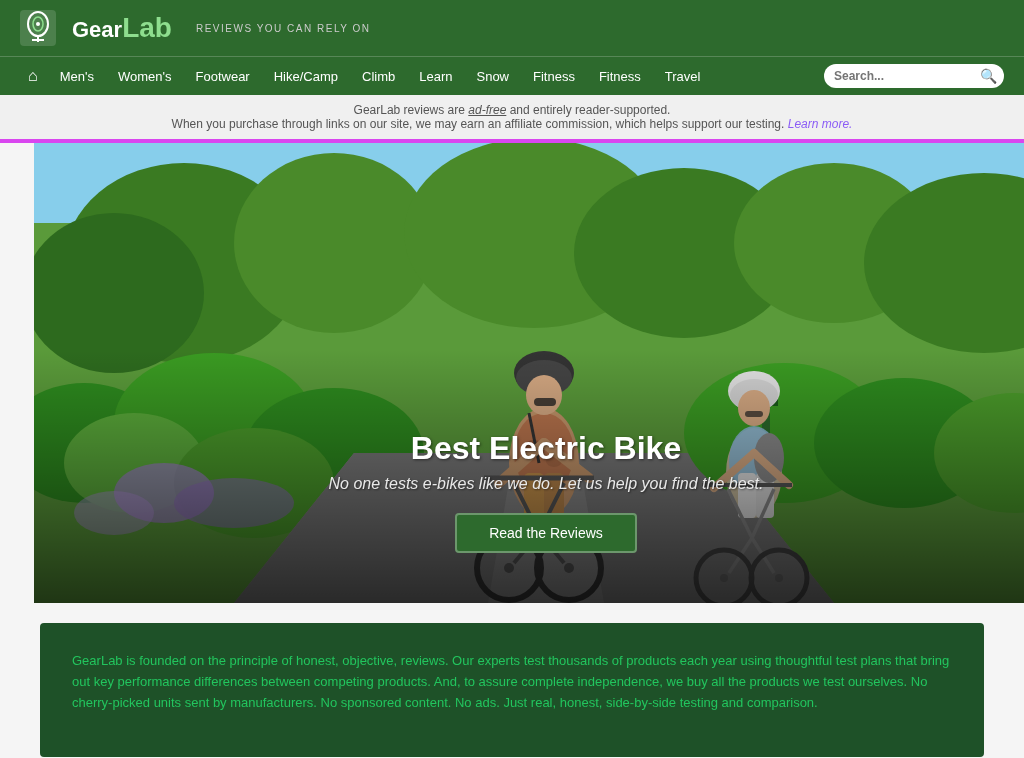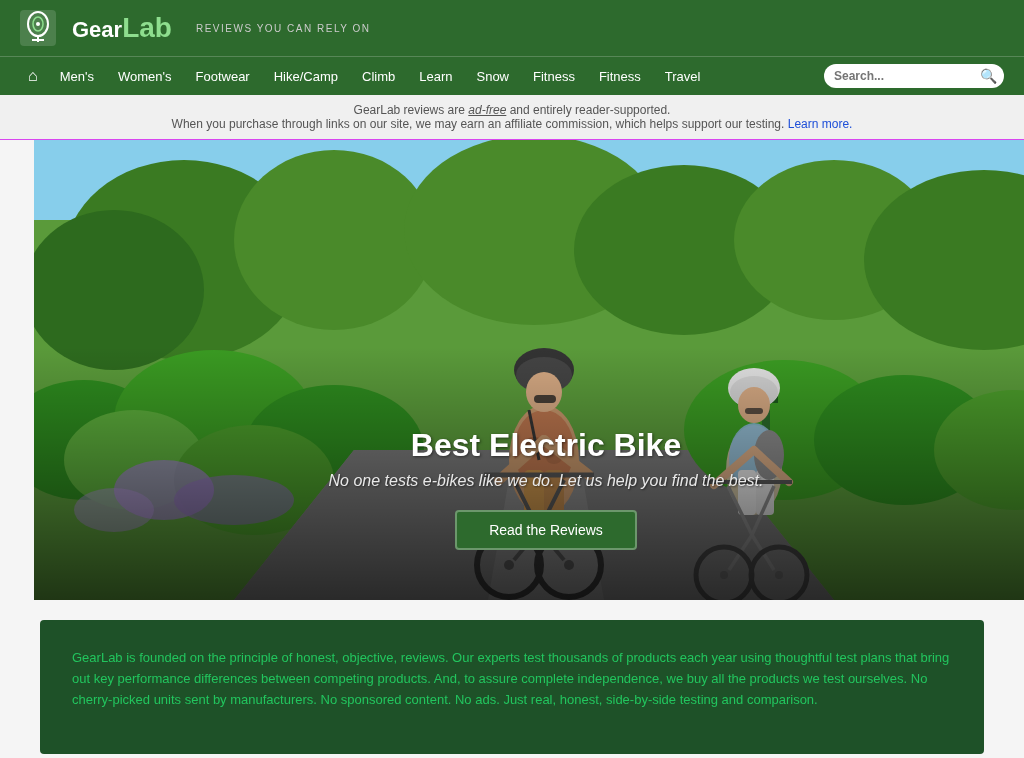--- a/index.html
+++ b/index.html
@@ -91,30 +91,31 @@
       font-size: 14px;
     }
 
     
     #affiliate-bar {
       background: #f0f0f0;
       text-align: center;
       padding: 8px 20px;
       font-size: 12px;
       color: #555;
-      border-bottom: 1px solid #d946ef;
+      border-bottom: 4px solid #d946ef;
     }
     #affiliate-bar em {
       font-style: italic;
       text-decoration: underline;
     }
     #affiliate-link {
-      color: #1d4ed8;
+      color: #8b5cf6;
       cursor: pointer;
       text-decoration: none;
+      font-style: italic;
     }
 
     
     #hero {
       position: relative;
       width: 1024px;
       height: 460px;
       overflow: hidden;
       background: #7f1d1d;
       margin-left: 34px;

